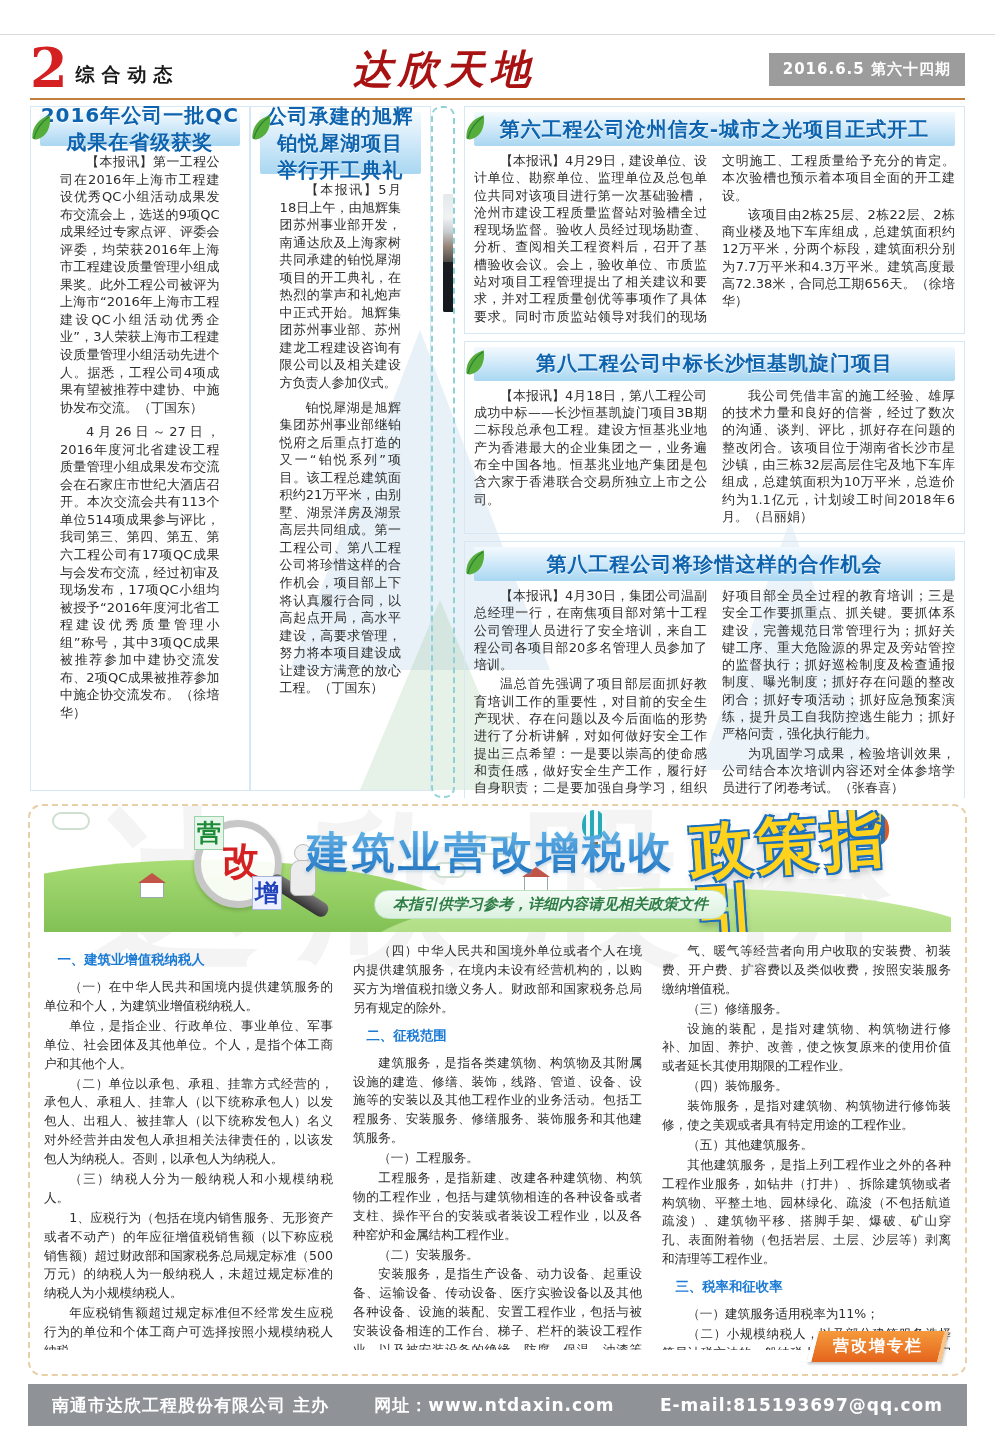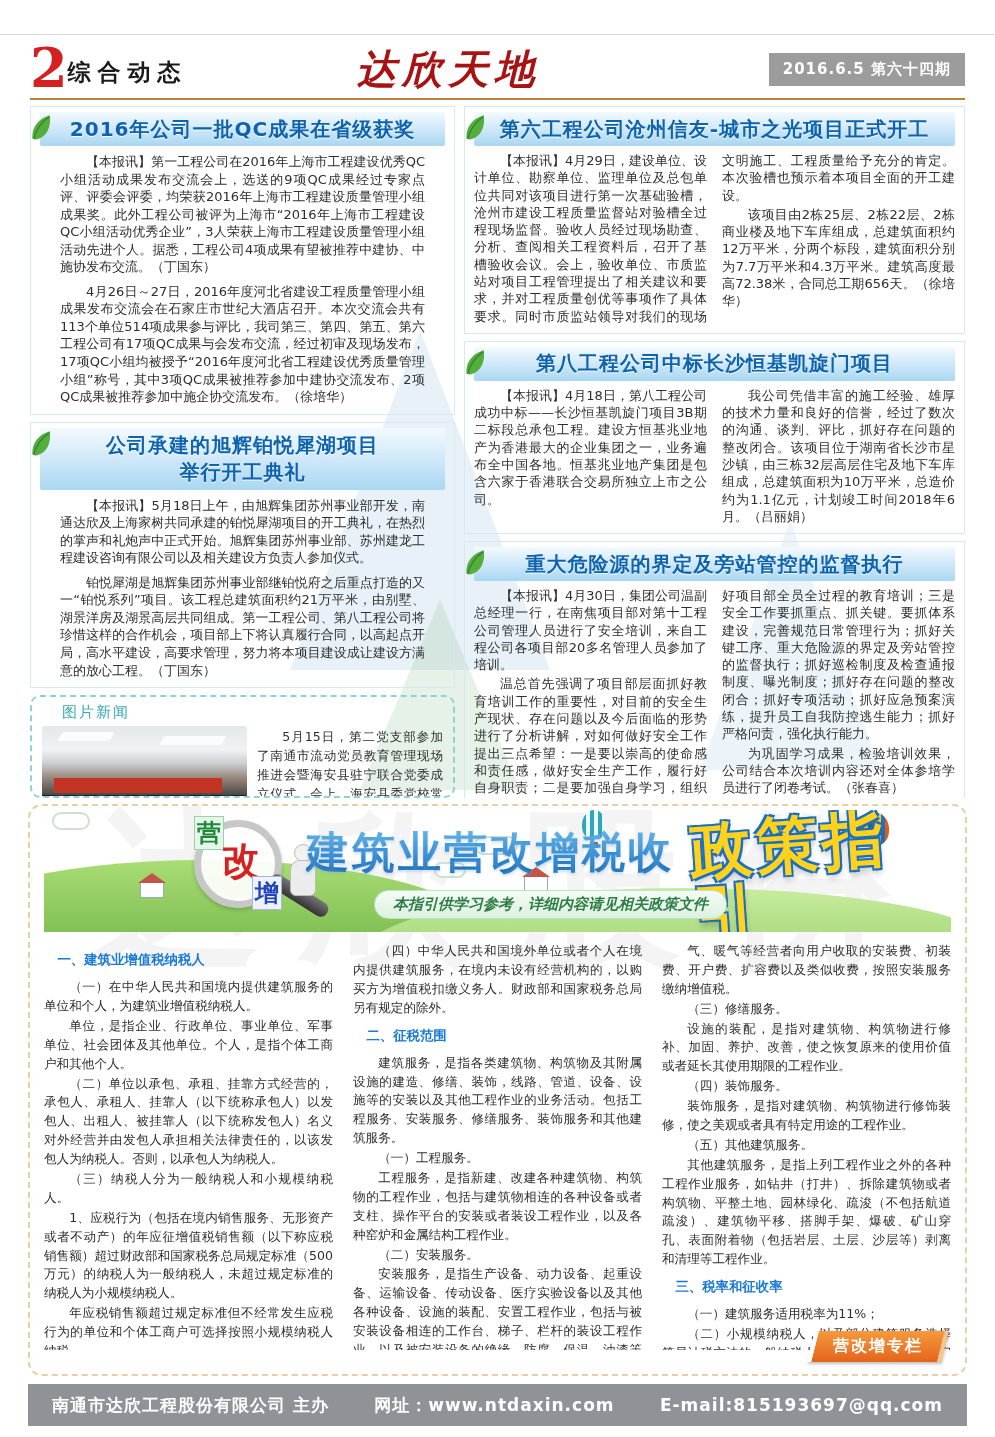--- a/index.html
+++ b/index.html
@@ -5,36 +5,36 @@
   html,body{margin:0;padding:0;background:#e8e8e8;}
   .page{width:995px;height:1437px;margin:0 auto;position:relative;overflow:hidden;background:#fff;
         font-family:"DejaVu Sans","Liberation Sans",sans-serif;color:#333;}
   .topline{position:absolute;top:34px;left:0;width:100%;border-top:1px solid #d9d9d9;}
 
   
   header{margin:40px 30px 0;height:58px;display:flex;align-items:center;justify-content:space-between;
          border-bottom:2px solid #c0803c;position:relative;z-index:2;}
   .hleft{display:flex;align-items:flex-end;}
   .pnum{font-family:"DejaVu Serif","Liberation Serif",serif;font-size:54px;line-height:.85;font-weight:bold;color:#d42020;}
-  .section{font-size:23px;font-weight:bold;color:#1a1a1a;letter-spacing:7px;margin:0 0 4px 0;}
+  .section{font-size:19px;font-weight:bold;color:#1a1a1a;letter-spacing:7px;margin:0 0 4px 8px;}
   .masthead{font-family:"DejaVu Serif","Liberation Serif",serif;font-style:italic;font-weight:bold;
             font-size:40px;color:#a81212;letter-spacing:6px;transform:translateX(-30px);}
   .issue{background:#9c9c9c;color:#fff;font-size:15px;font-weight:bold;padding:7px 14px;letter-spacing:1px;}
 
   
   .wm{position:absolute;z-index:0;}
   .wmA{left:290px;top:330px;width:0;height:0;border-left:130px solid transparent;border-right:130px solid transparent;border-bottom:340px solid rgba(173,205,228,.28);}
   .wmB{left:700px;top:520px;width:0;height:0;border-left:90px solid transparent;border-right:90px solid transparent;border-bottom:250px solid rgba(173,205,228,.22);}
   .wmC{left:360px;top:600px;width:0;height:0;border-left:80px solid transparent;border-right:80px solid transparent;border-bottom:190px solid rgba(154,200,158,.25);}
   .wmText{position:absolute;left:60px;top:-30px;font-family:"DejaVu Serif",serif;font-weight:bold;
           font-size:170px;letter-spacing:40px;color:rgba(60,60,60,.06);white-space:nowrap;z-index:0;}
 
   
   .cols{display:flex;gap:9px;margin:6px 30px 0;height:692px;overflow:hidden;position:relative;z-index:1;}
-  .colL{width:425px;flex:none;display:flex;flex-direction:column;}
+  .colL{width:425px;flex:none;display:flex;flex-direction:row;}
   .colR{flex:1;display:flex;flex-direction:column;}
   article{border:1px solid #d7e8f4;padding:5px 9px 8px;margin-bottom:7px;background:transparent;}
   .tbar{position:relative;height:34px;display:flex;align-items:center;justify-content:center;
         background:linear-gradient(180deg,#f3fafe 0%,#d3eafa 45%,#a9d7f1 100%);border-radius:2px;}
   .tbar.two{height:62px;}
   .tbar h2{margin:0;font-size:20px;line-height:1.35;font-weight:bold;color:#0e63ae;letter-spacing:1px;
            text-align:center;text-shadow:0 1px 0 rgba(255,255,255,.85);}
   .leaf{position:absolute;left:-14px;top:2px;transform:rotate(-12deg);}
   .body{margin:7px 20px 0;font-size:13px;line-height:1.35;text-align:justify;text-indent:2em;color:#2e2e2e;}
   .b2{column-count:2;column-gap:15px;margin-top:6px;}
@@ -204,21 +204,21 @@
           <p>我公司凭借丰富的施工经验、雄厚的技术力量和良好的信誉，经过了数次的沟通、谈判、评比，抓好存在问题的整改闭合。该项目位于湖南省长沙市星沙镇，由三栋32层高层住宅及地下车库组成，总建筑面积为10万平米，总造价约为1.1亿元，计划竣工时间2018年6月。（吕丽娟）</p>
         </div>
       </article>
 
       <article>
         <div class="tbar">
           <svg class="leaf" width="30" height="30" viewBox="0 0 26 26">
               <path d="M23 3C13 4 6 9 4 19c0 0 1 2 3 2C17 21 22 13 23 3Z" fill="#55ad3c"></path>
               <path d="M22 4C15 7 9 12 5 20" stroke="#2e7d32" stroke-width="1" fill="none"></path>
             </svg>
-          <h2>重大危险源的界定及旁站管控的监督执行</h2>
+          <h2>第八工程公司将珍惜这样的合作机会</h2>
         </div>
         <div class="b2">
           <p>【本报讯】4月30日，集团公司温副总经理一行，在南焦项目部对第十工程公司管理人员进行了安全培训，来自工程公司各项目部20多名管理人员参加了培训。</p>
           <p>温总首先强调了项目部层面抓好教育培训工作的重要性，对目前的安全生产现状、存在问题以及今后面临的形势进行了分析讲解，对如何做好安全工作提出三点希望：一是要以崇高的使命感和责任感，做好安全生产工作，履行好自身职责；二是要加强自身学习，组织好项目部全员全过程的教育培训；三是安全工作要抓重点、抓关键。要抓体系建设，完善规范日常管理行为；抓好关键工序、重大危险源的界定及旁站管控的监督执行；抓好巡检制度及检查通报制度、曝光制度；抓好存在问题的整改闭合；抓好专项活动；抓好应急预案演练，提升员工自我防控逃生能力；抓好严格问责，强化执行能力。</p>
           <p>为巩固学习成果，检验培训效果，公司结合本次培训内容还对全体参培学员进行了闭卷考试。（张春喜）</p>
         </div>
       </article>
     </div>
   </main>
 

